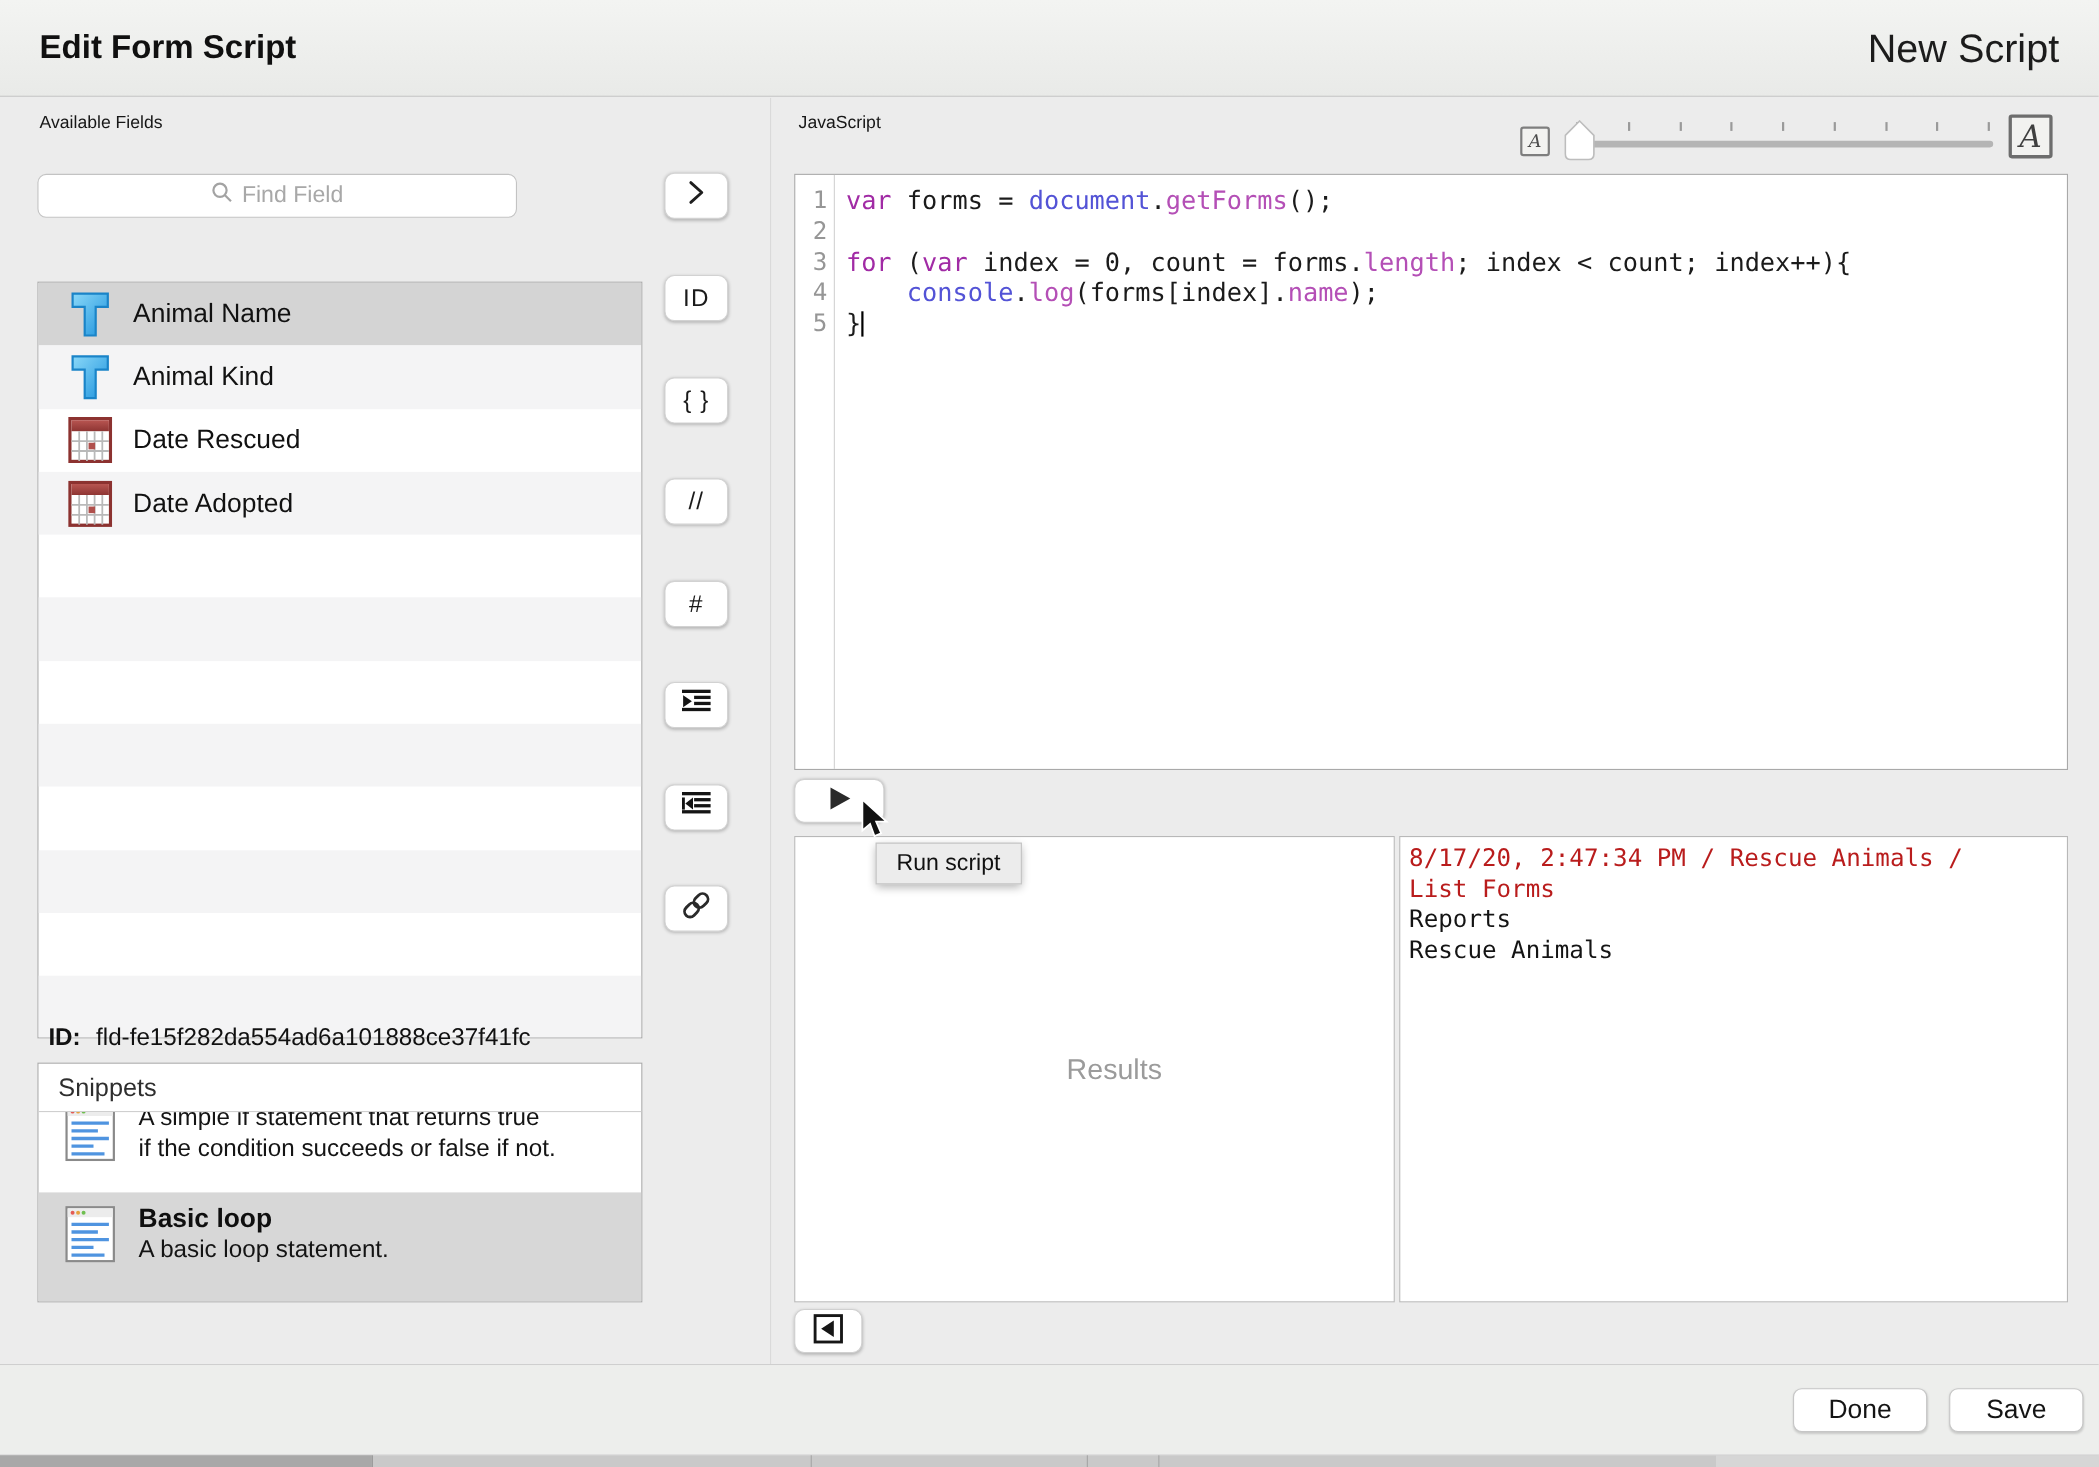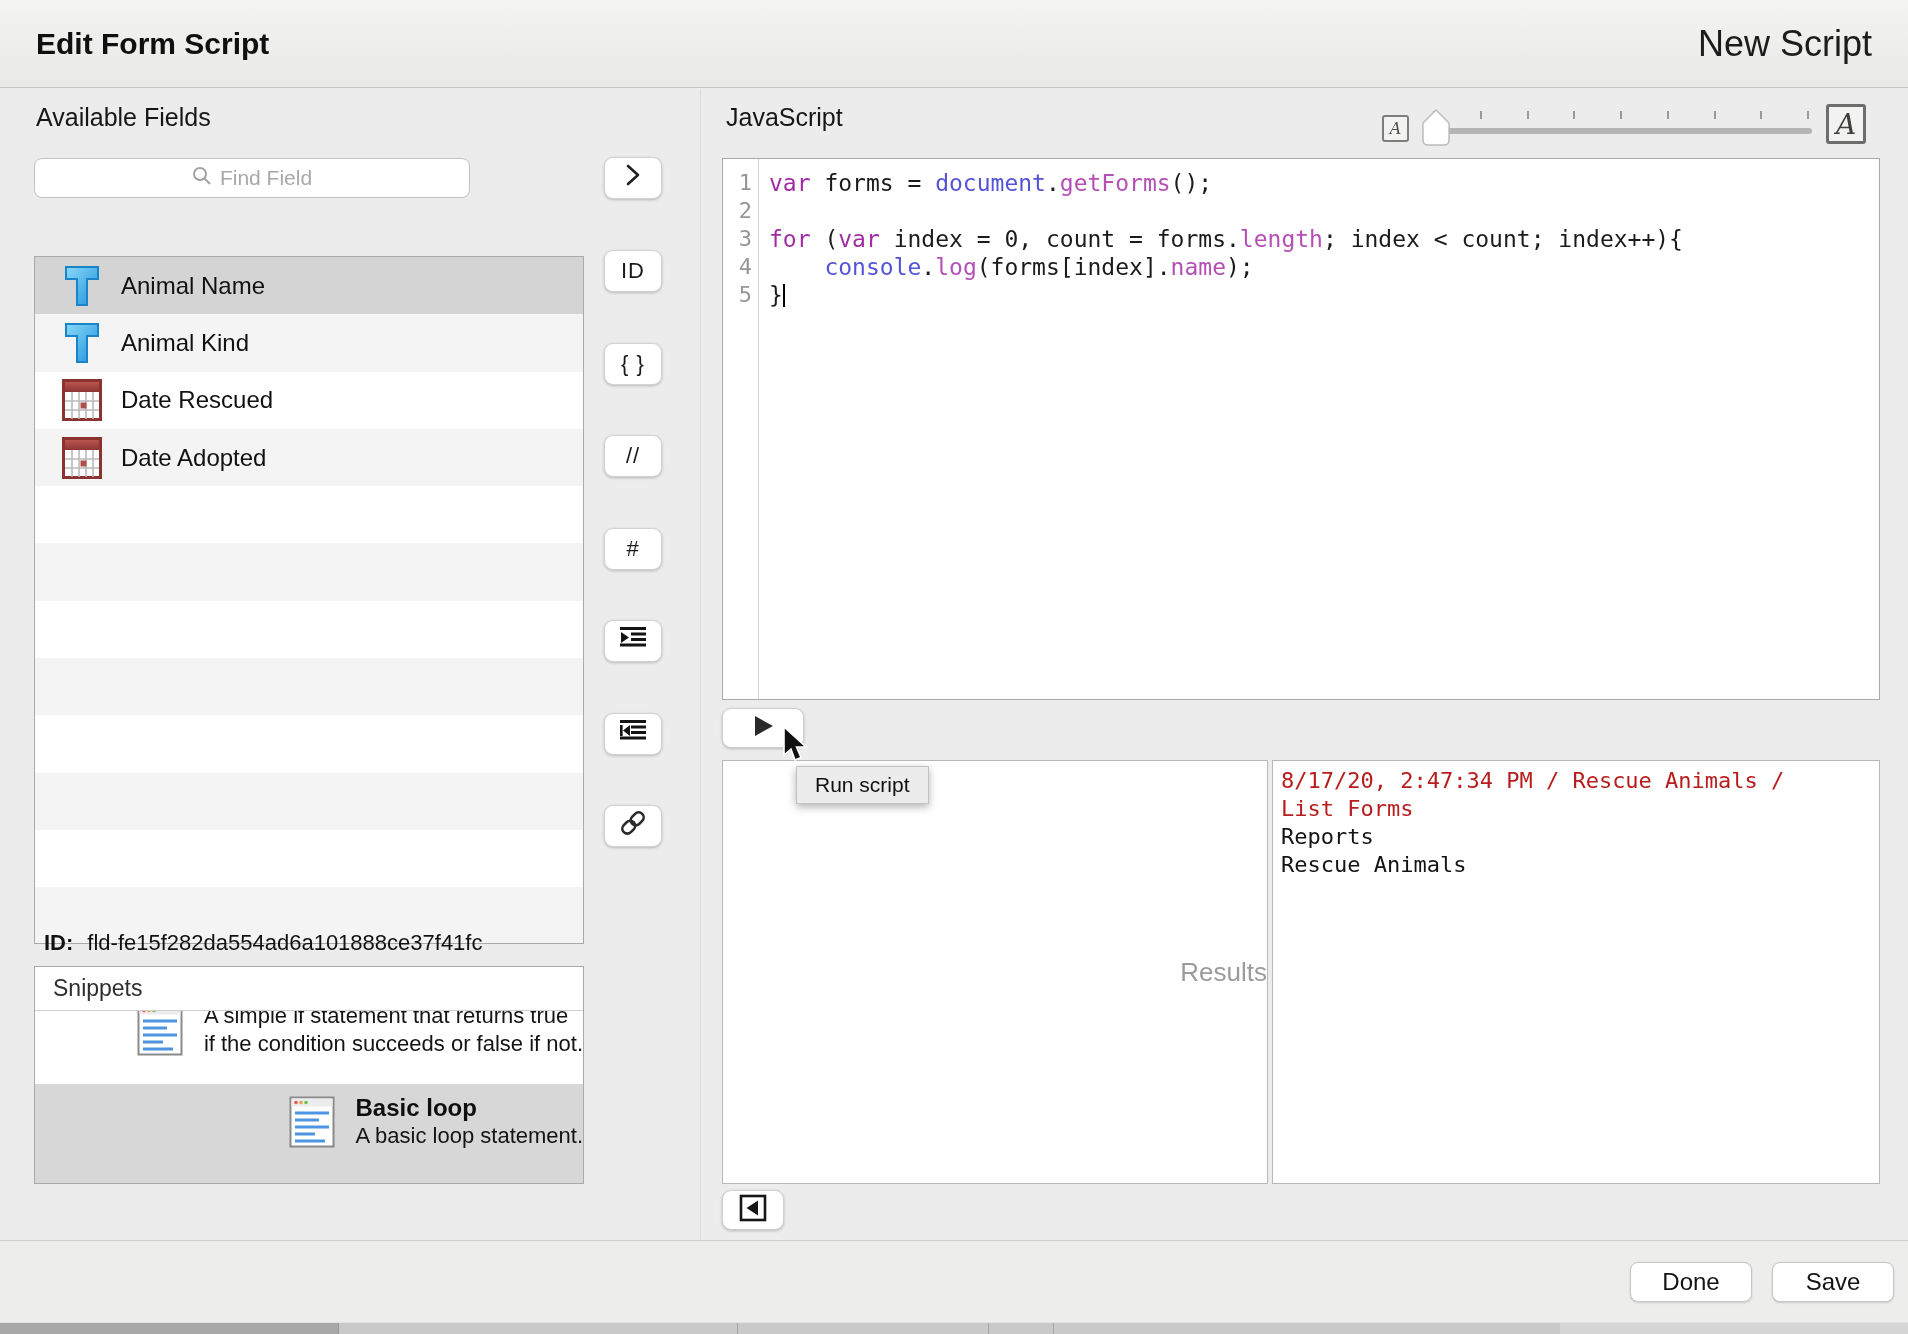--- a/index.html
+++ b/index.html
@@ -8,21 +8,21 @@
   .window { position:absolute; inset:0; background:#ececec; }
 
   
   .titlebar { position:absolute; left:0; top:0; width:1908px; height:88px;
     background:linear-gradient(#f3f4f2,#e9eae8); border-bottom:1px solid #c6c6c6;
     display:flex; align-items:center; justify-content:space-between; padding:0 36px;gap:44px; }
   .titlebar .title { font-size:30px; font-weight:bold; color:#101010; }
   .titlebar .action { font-size:36px; color:#1c1c1c; }
 
   
-  .section-label { position:absolute; font-size:25px; color:#161616; }
+  .section-label { position:absolute; font-size:16px; color:#161616; }
 
   
   .search-wrap { position:absolute; left:34px; top:158px; width:436px; height:40px;
     background:#fff; border:1px solid #c3c3c3; border-radius:8px;
     display:flex; align-items:center; justify-content:center; gap:8px; color:#a8a8a8; font-size:21px; }
   .field-list { position:absolute; left:34px; top:216px; width:550px; height:688px;
     background:#fff; border:1px solid #a9a9a9; overflow:hidden;margin-top:40px; }
   .field-row { height:57.3px; display:flex; align-items:center; padding-left:24px; }
   .field-row.stripe { background:#f4f4f5; }
   .field-row.selected { background:#d4d4d4; }
@@ -31,21 +31,21 @@
 
   .id-line { position:absolute; left:44px; top:930px; font-size:22px; color:#111; }
   .id-line b { margin-right:14px; }
 
   .snippets { position:absolute; left:34px; top:966px; width:550px; height:218px;
     background:#fff; border:1px solid #a9a9a9; }
   .snippets-header { height:44px; border-bottom:1px solid #cfcfcf; display:flex; align-items:center;
     padding-left:18px; font-size:23px; color:#2e2e2e; }
   .snippets-body { position:relative; height:172px; overflow:hidden; }
   .snippets-scroll { position:absolute; top:-9px; left:0; right:0; }
-  .snippet-item { display:flex; align-items:center; padding-left:19px;justify-content:flex-end; }
+  .snippet-item { display:flex; align-items:center; padding-left:3px; }
   .snippet-item .sicon { width:88px; display:flex; justify-content:center; flex:0 0 88px; }
   .snippet-item.first { padding-bottom:26px; }
   .snippet-item.selected { background:#d7d7d7; padding-top:10px; padding-bottom:35px; }
   .snippet-title { font-size:24px; font-weight:bold; color:#0f0f0f; line-height:28px; }
   .snippet-desc { font-size:22px; color:#141414; line-height:28px; }
 
   
   .toolbtn { position:absolute; left:604px; width:58px; height:42px; background:#fff;
     border:1px solid #d2d2d2; border-radius:9px; box-shadow:0 1px 3px rgba(0,0,0,.22);
     display:flex; align-items:center; justify-content:center; font-size:22px; color:#1a1a1a;
@@ -82,21 +82,21 @@
   .run-btn { position:absolute; left:722px; top:708px; width:82px; height:40px; background:#fff;
     border:1px solid #d0d0d0; border-radius:9px; box-shadow:0 1px 3px rgba(0,0,0,.22);
     display:flex; align-items:center; justify-content:center; }
   .tooltip { position:absolute; left:796px; top:766px; height:38px; padding:0 18px;
     background:#ececec; border:1px solid #c2c2c2; box-shadow:0 3px 8px rgba(0,0,0,.3);
     display:flex; align-items:center; font-size:21px; color:#111; z-index:5;text-align:right; }
   .cursor { position:absolute; left:781px; top:726px; z-index:6; }
 
   
   .results-panel { position:absolute; left:722px; top:760px; width:546px; height:424px;
-    background:#fff; border:1px solid #b8b8b8; display:flex; align-items:center; justify-content:flex-end;padding-left:36px; }
+    background:#fff; border:1px solid #b8b8b8; display:flex; align-items:center; justify-content:center;padding-left:36px; }
   .results-placeholder { font-size:26px; color:#9b9b9b; }
   .console-panel { position:absolute; left:1272px; top:760px; width:608px; height:424px;
     background:#fff; border:1px solid #b8b8b8; padding:6px 8px; }
   .console-line { font-family:"DejaVu Sans Mono", monospace; font-size:22px; line-height:28px; white-space:pre; }
   .console-line.blue { color:#b91c1c; } .console-line.black { color:#141414; }
 
   
   .collapse-btn { position:absolute; left:722px; top:1190px; width:62px; height:40px; background:#fff;
     border:1px solid #d0d0d0; border-radius:9px; box-shadow:0 1px 3px rgba(0,0,0,.22);
     display:flex; align-items:center; justify-content:center; }

